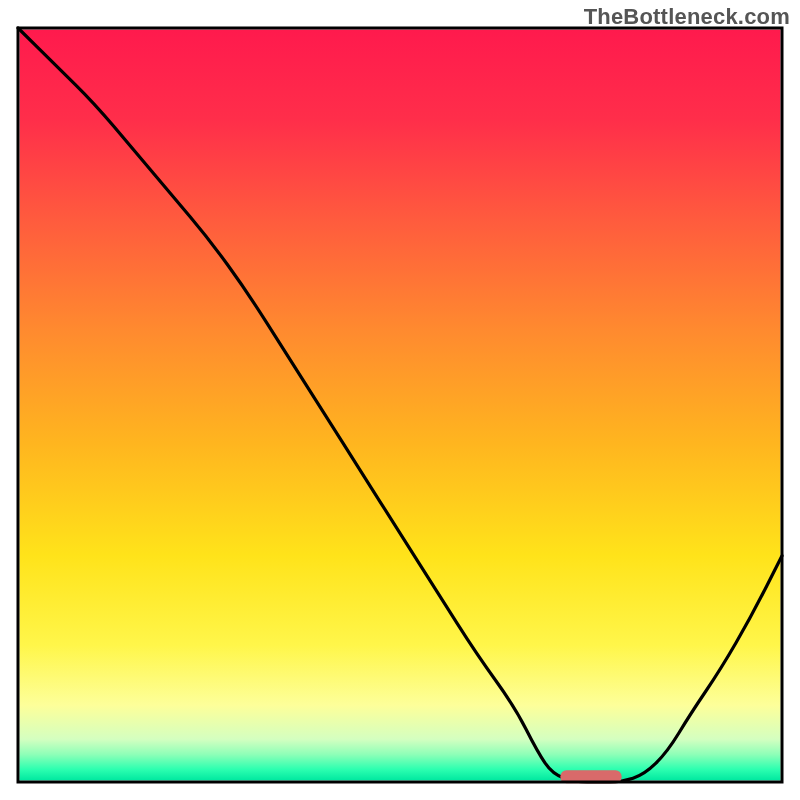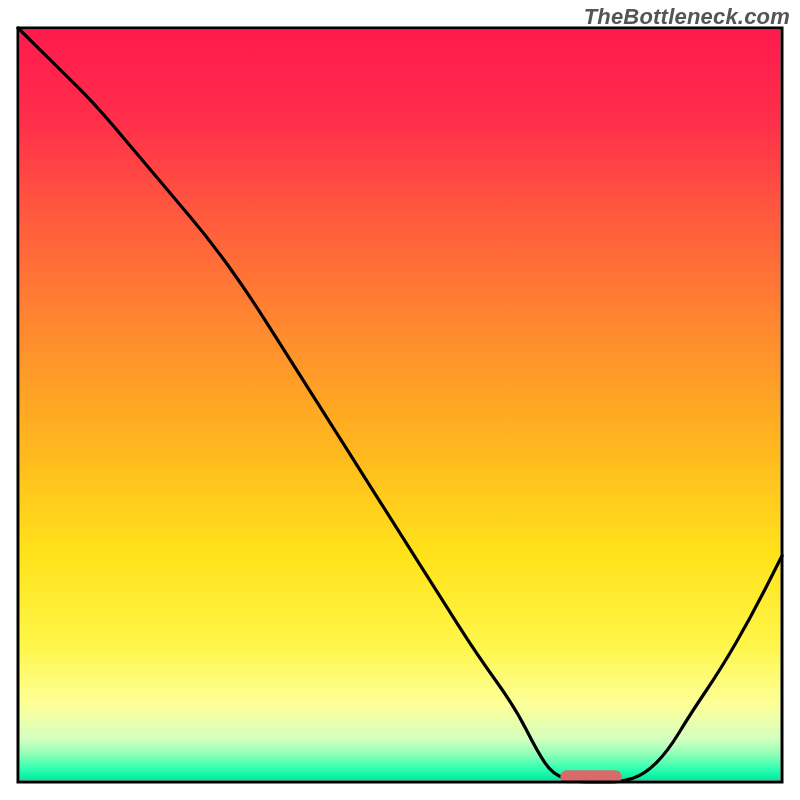--- a/index.html
+++ b/index.html
@@ -7,21 +7,20 @@
     padding: 0;
     width: 800px;
     height: 800px;
     background: #ffffff;
     font-family: Arial, Helvetica, sans-serif;
   }
   .container {
     position: relative;
     width: 800px;
     height: 800px;
-    font-style: italic;
   }
   .watermark {
     position: absolute;
     top: 4px;
     right: 10px;
     font-size: 22px;
     font-weight: 600;
     color: #555555;
     letter-spacing: 0.2px;
   }

